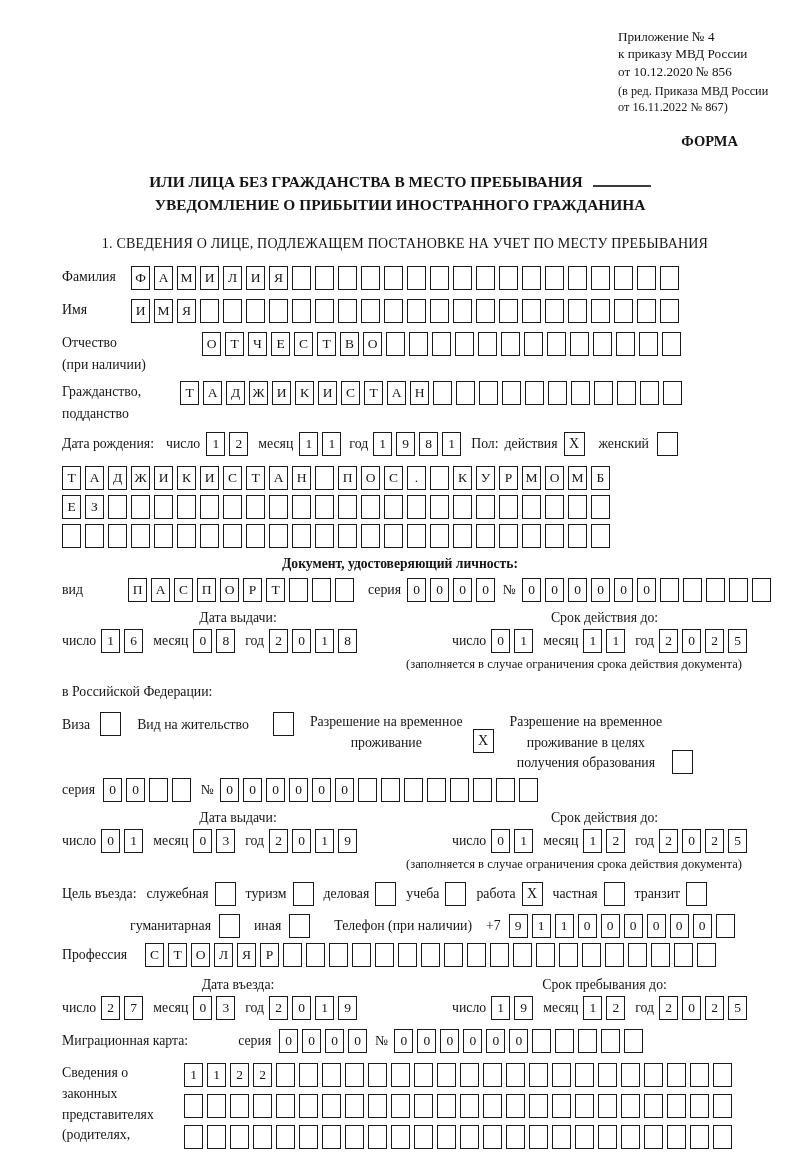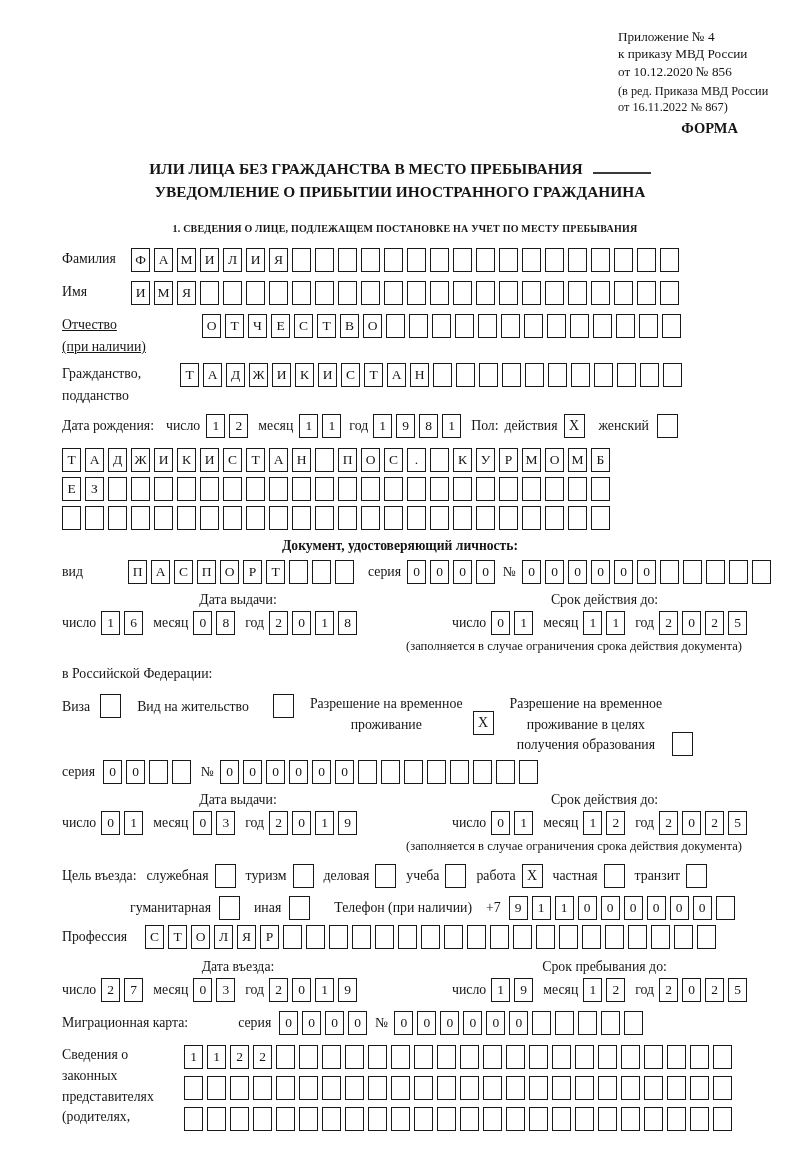--- a/index.html
+++ b/index.html
@@ -8,26 +8,26 @@
     width:800px; height:1163px; overflow:hidden;
     background:#ffffff; color:#151515;
     font-family:"Liberation Serif","DejaVu Serif",serif;
     font-size:13.8px;
   }
   .page { width:800px; height:1163px; padding:28px 28px 0 62px; }
 
   
   .appendix { margin-left:556px; font-size:13.2px; line-height:1.32; }
   .revision { margin-left:556px; font-size:12.3px; line-height:1.3; margin-top:4px; }
-  .forma { margin-top:4px; margin-right:34px; text-align:right; font-weight:bold; font-size:14.5px; }
+  .forma { margin-top:17px; margin-right:34px; text-align:right; font-weight:bold; font-size:14.5px; }
 
   
   .title-wrap { margin-left:-34px; margin-top:20px; text-align:center; font-weight:bold; font-size:15.4px; line-height:1.5; }
   .title-underline { display:inline-block; width:58px; border-bottom:2.2px solid #3a3a3a; height:13px; margin-left:10px; }
-  .section-heading { margin-left:-24px; margin-top:20px; text-align:center; font-weight:bold; font-size:10px; letter-spacing:0.2px; }
+  .section-heading { margin-left:-24px; margin-top:20px; text-align:center; font-weight:normal; font-size:14px; letter-spacing:0.2px; }
 
   
   .frow { display:flex; align-items:flex-start; margin-top:9px; }
   .lblcol { flex:0 0 auto; line-height:1.55; }
   .cells { display:flex; gap:4px; flex:0 0 auto; }
   .cell {
     width:19px; height:24px; border:1.5px solid #1a1a1a;
     display:flex; align-items:center; justify-content:center;
     font-size:13.5px; flex:0 0 auto; background:#fff;
   }
@@ -144,21 +144,21 @@
         <span class="cell"></span>
         <span class="cell"></span>
         <span class="cell"></span>
         <span class="cell"></span>
         <span class="cell"></span>
         <span class="cell"></span>
       </div>
   </div>
 
   <div class="frow">
-    <div class="lblcol" style="width:140px;text-decoration:underline;">
+    <div class="lblcol" style="width:140px;">
       <div>Отчество</div>
       <div>(при наличии)</div>
     </div>
     <div class="cells">
         <span class="cell">О</span>
         <span class="cell">Т</span>
         <span class="cell">Ч</span>
         <span class="cell">Е</span>
         <span class="cell">С</span>
         <span class="cell">Т</span>

